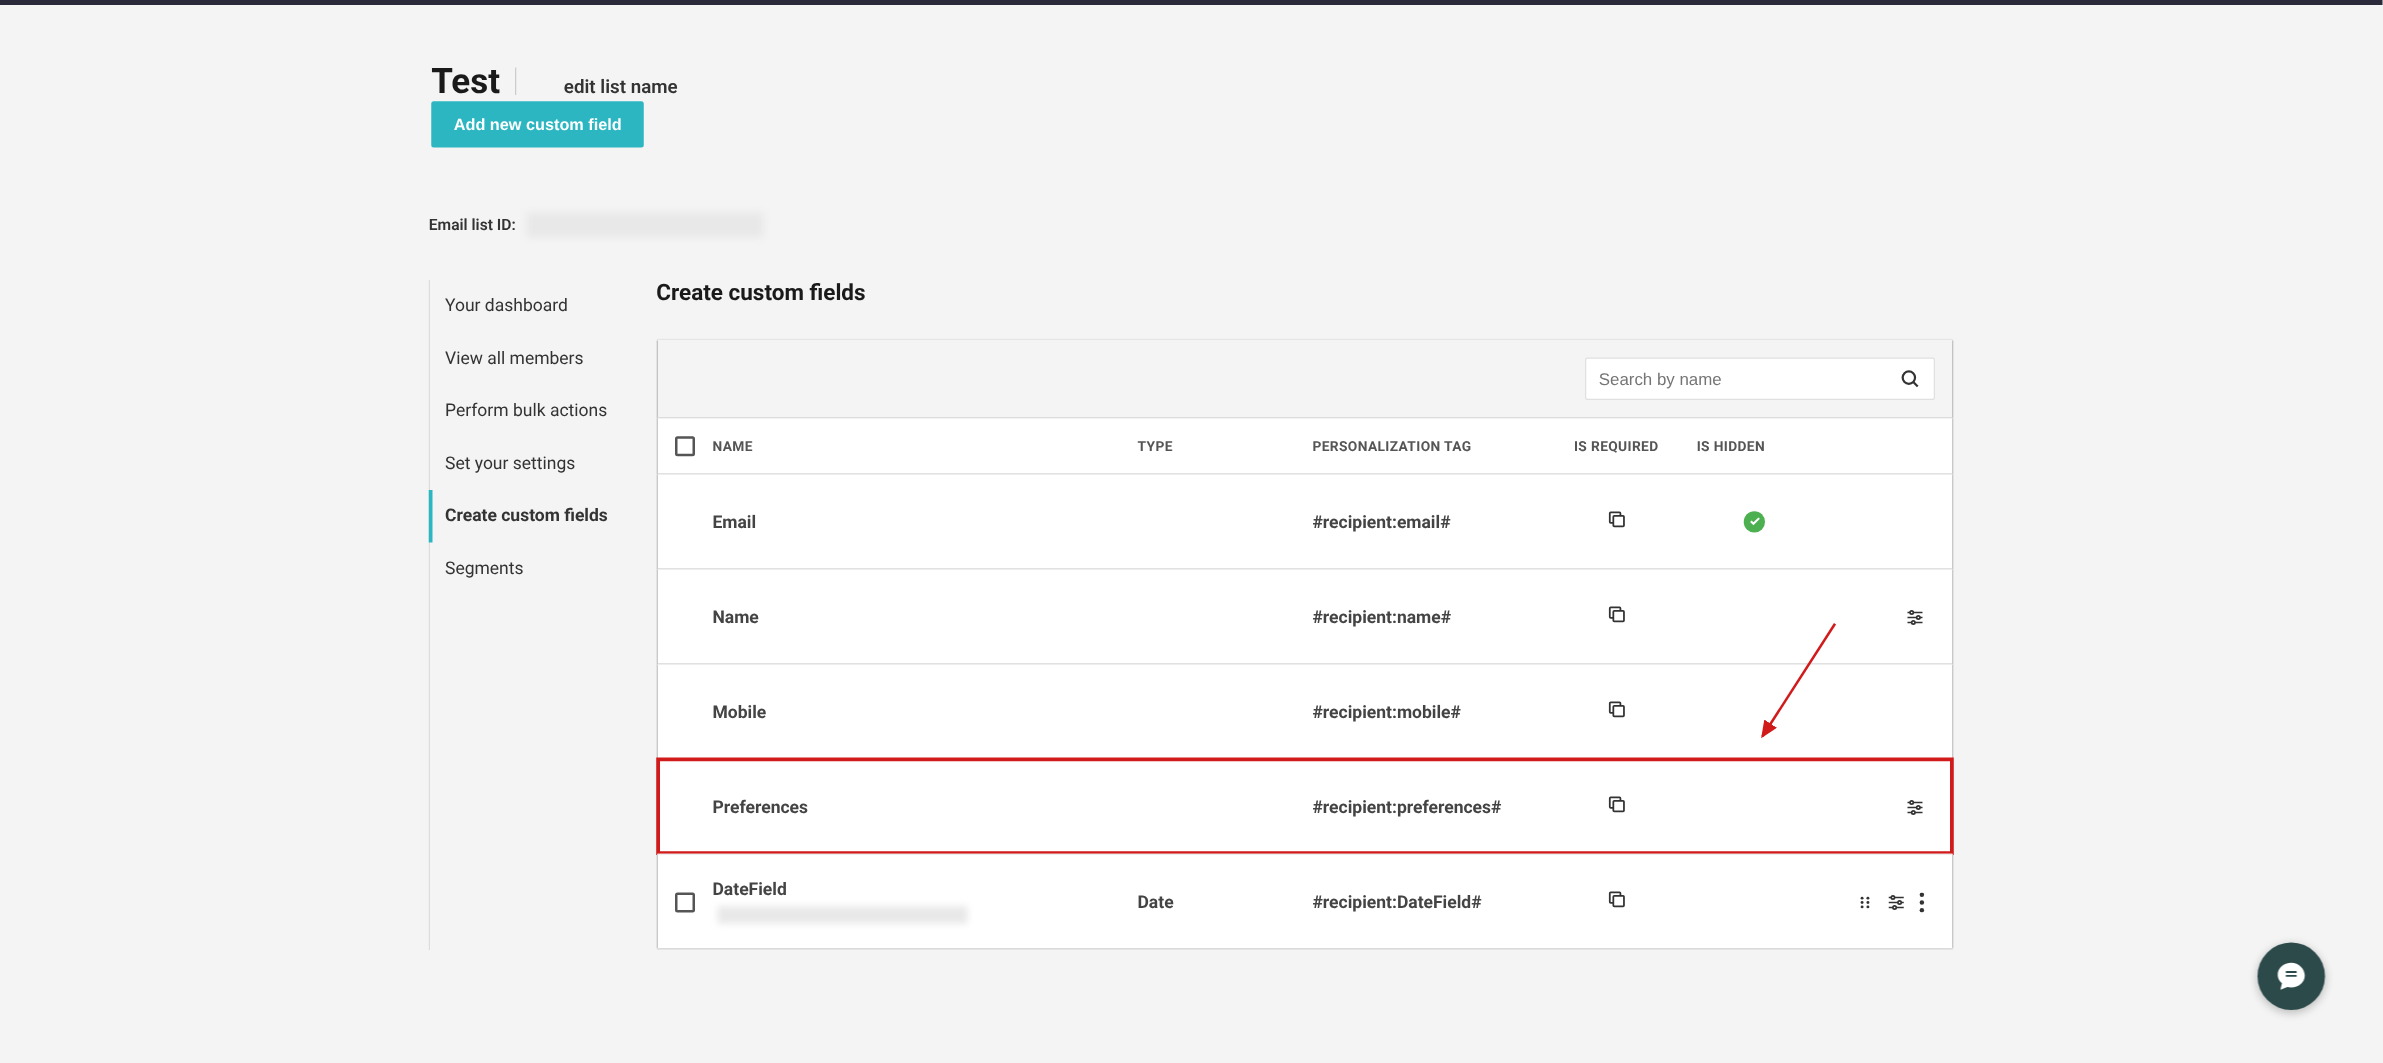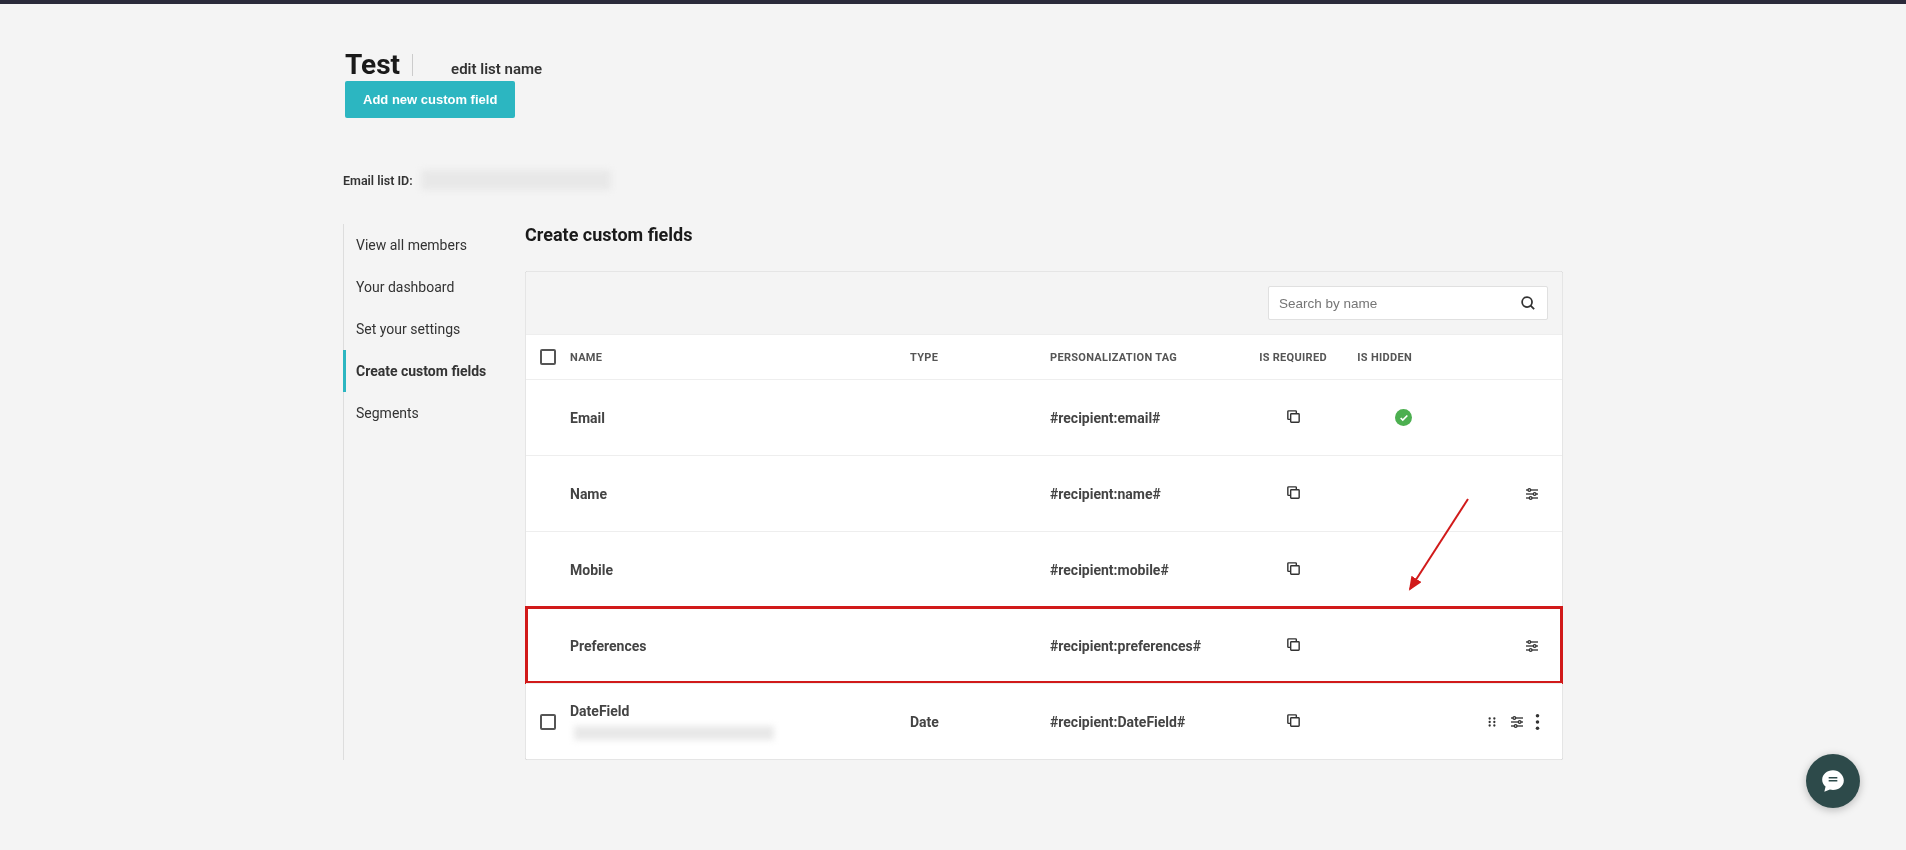--- a/index.html
+++ b/index.html
@@ -224,22 +224,23 @@
     <button class="add-button">Add new custom field</button>
   </div>
 
   <div class="list-id-row">
     <span>Email list ID:</span>
     <span class="blurred-id"></span>
   </div>
 
   <div class="main-area">
     <nav class="sidebar">
+      <div class="sidebar-item">Your dashboard</div>
       <div class="sidebar-item">View all members</div>
-      <div class="sidebar-item">Your dashboard</div>
+      <div class="sidebar-item">Perform bulk actions</div>
       <div class="sidebar-item">Set your settings</div>
       <div class="sidebar-item active">Create custom fields</div>
       <div class="sidebar-item">Segments</div>
     </nav>
 
     <div class="content">
       <h2 class="section-title">Create custom fields</h2>
 
       <div class="table-card">
         <div class="table-toolbar">

